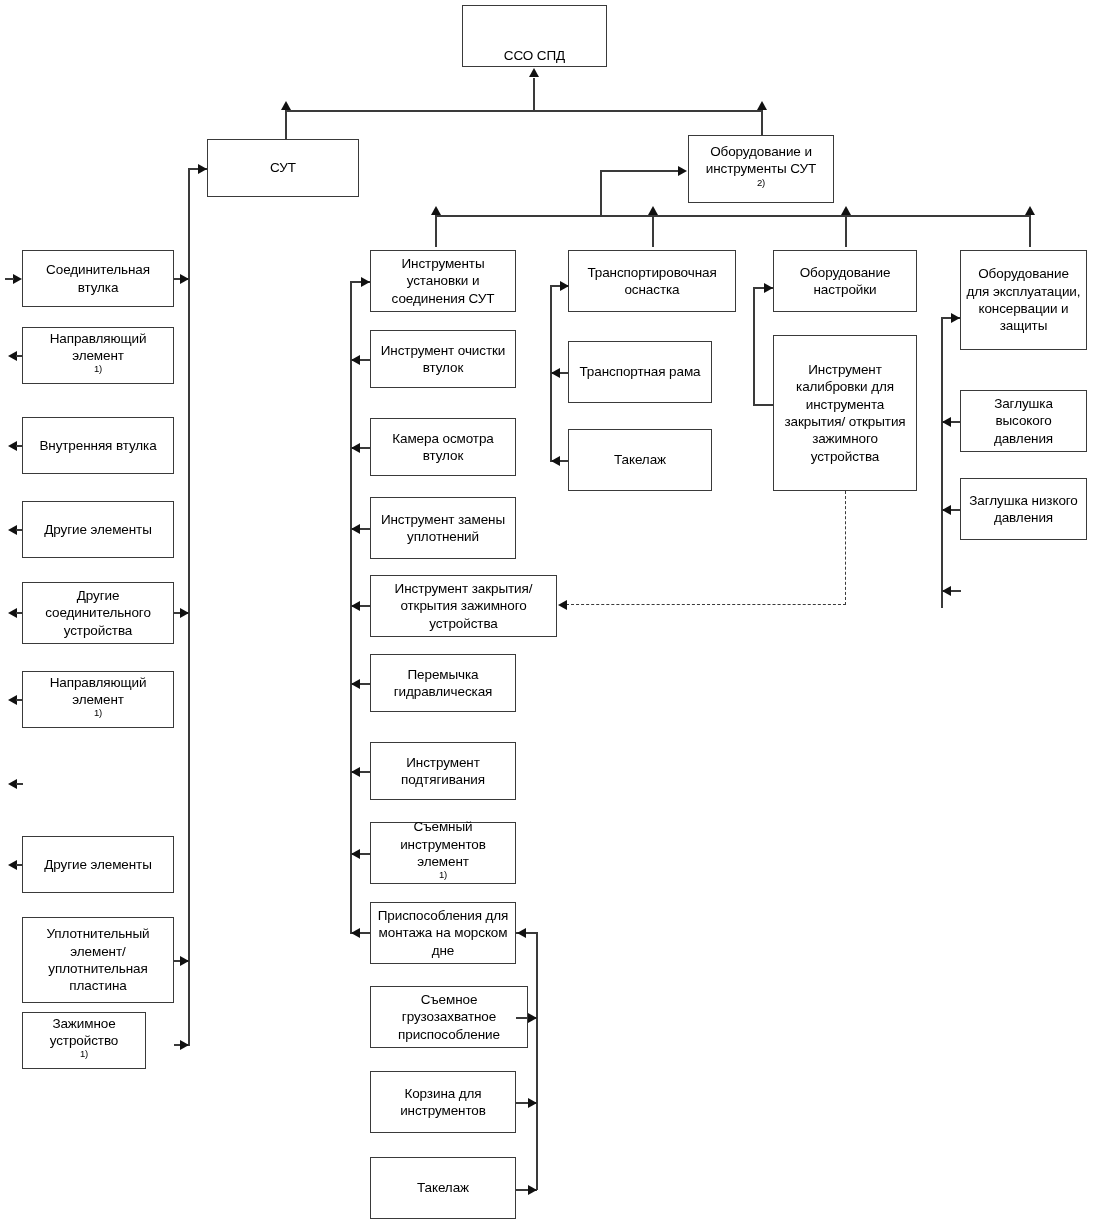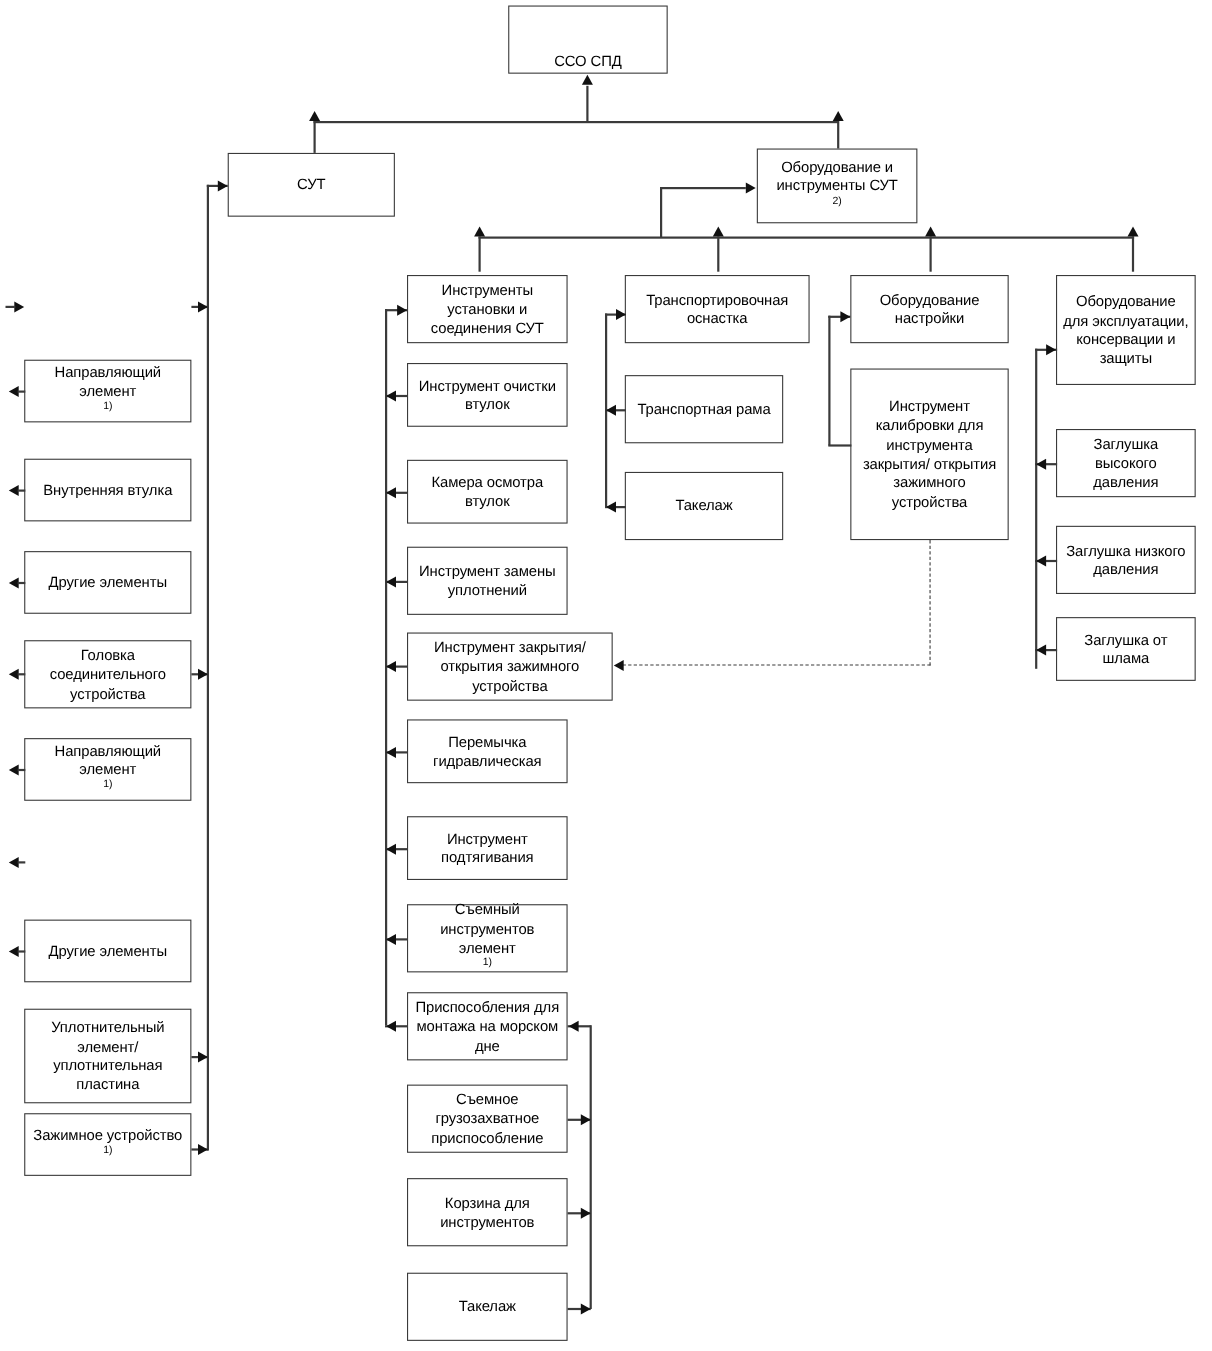--- a/index.html
+++ b/index.html
@@ -79,42 +79,45 @@
   <div class="ar ar-up" style="left:648px;top:206px;"></div>
   <div class="ln v" style="left:845px;top:215px;height:32px;"></div>
   <div class="ar ar-up" style="left:841px;top:206px;"></div>
   <div class="ln v" style="left:1029px;top:215px;height:32px;"></div>
   <div class="ar ar-up" style="left:1025px;top:206px;"></div>
 
   <div class="ln v" style="left:188px;top:168px;height:878px;"></div>
   <div class="ln h" style="left:188px;top:168px;width:19px;"></div>
   <div class="ar ar-rt" style="left:198px;top:164px;"></div>
 
+  <div class="box" style="left:22px;top:250px;width:152px;height:57px;">
+    <span>Соединительная втулка</span>
+  </div>
   <div class="box" style="left:22px;top:327px;width:152px;height:57px;">
     <span><span>Направляющий элемент</span><sup>1)</sup></span>
   </div>
   <div class="box" style="left:22px;top:417px;width:152px;height:57px;">
     <span>Внутренняя втулка</span>
   </div>
   <div class="box" style="left:22px;top:501px;width:152px;height:57px;">
     <span>Другие элементы</span>
   </div>
   <div class="box" style="left:22px;top:582px;width:152px;height:62px;">
-    <span>Головка соединительного устройства</span>
+    <span>Другие соединительного устройства</span>
   </div>
   <div class="box" style="left:22px;top:671px;width:152px;height:57px;">
     <span><span>Направляющий элемент</span><sup>1)</sup></span>
   </div>
   <div class="box" style="left:22px;top:836px;width:152px;height:57px;">
     <span>Другие элементы</span>
   </div>
   <div class="box" style="left:22px;top:917px;width:152px;height:86px;">
     <span>Уплотнительный элемент/ уплотнительная пластина</span>
   </div>
-  <div class="box" style="left:22px;top:1012px;width:152px;height:57px;">
+  <div class="box" style="left:22px;top:1012px;width:124px;height:57px;">
     <span><span>Зажимное устройство</span><sup>1)</sup></span>
   </div>
 
   <div class="ar ar-lf" style="left:8px;top:351px;"></div>
   <div class="ln h" style="left:16px;top:355px;width:7px;"></div>
   <div class="ar ar-lf" style="left:8px;top:441px;"></div>
   <div class="ln h" style="left:16px;top:445px;width:7px;"></div>
   <div class="ar ar-lf" style="left:8px;top:525px;"></div>
   <div class="ln h" style="left:16px;top:529px;width:7px;"></div>
   <div class="ar ar-lf" style="left:8px;top:608px;"></div>
@@ -187,21 +190,21 @@
   </div>
   <div class="ln h" style="left:350px;top:853px;width:20px;"></div>
   <div class="ar ar-lf" style="left:351px;top:849px;"></div>
 
   <div class="box" style="left:370px;top:902px;width:146px;height:62px;">
     <span>Приспособления для монтажа на морском дне</span>
   </div>
   <div class="ln h" style="left:350px;top:932px;width:20px;"></div>
   <div class="ar ar-lf" style="left:351px;top:928px;"></div>
 
-  <div class="box" style="left:370px;top:986px;width:146px;height:62px;">
+  <div class="box" style="left:370px;top:986px;width:158px;height:62px;">
     <span>Съемное грузозахватное приспособление</span>
   </div>
   <div class="box" style="left:370px;top:1071px;width:146px;height:62px;">
     <span>Корзина для инструментов</span>
   </div>
   <div class="box" style="left:370px;top:1157px;width:146px;height:62px;">
     <span>Такелаж</span>
   </div>
 
   <div class="ln v" style="left:536px;top:932px;height:258px;"></div>
@@ -264,19 +267,16 @@
   </div>
   <div class="ln h" style="left:941px;top:421px;width:20px;"></div>
   <div class="ar ar-lf" style="left:942px;top:417px;"></div>
 
   <div class="box" style="left:960px;top:478px;width:127px;height:62px;">
     <span>Заглушка низкого давления</span>
   </div>
   <div class="ln h" style="left:941px;top:509px;width:20px;"></div>
   <div class="ar ar-lf" style="left:942px;top:505px;"></div>
 
-  <div class="box" style="left:960px;top:561px;width:127px;height:58px;">
-    <span>Заглушка от шлама</span>
-  </div>
   <div class="ln h" style="left:941px;top:590px;width:20px;"></div>
   <div class="ar ar-lf" style="left:942px;top:586px;"></div>
 
 </div>
 
 </body></html>

